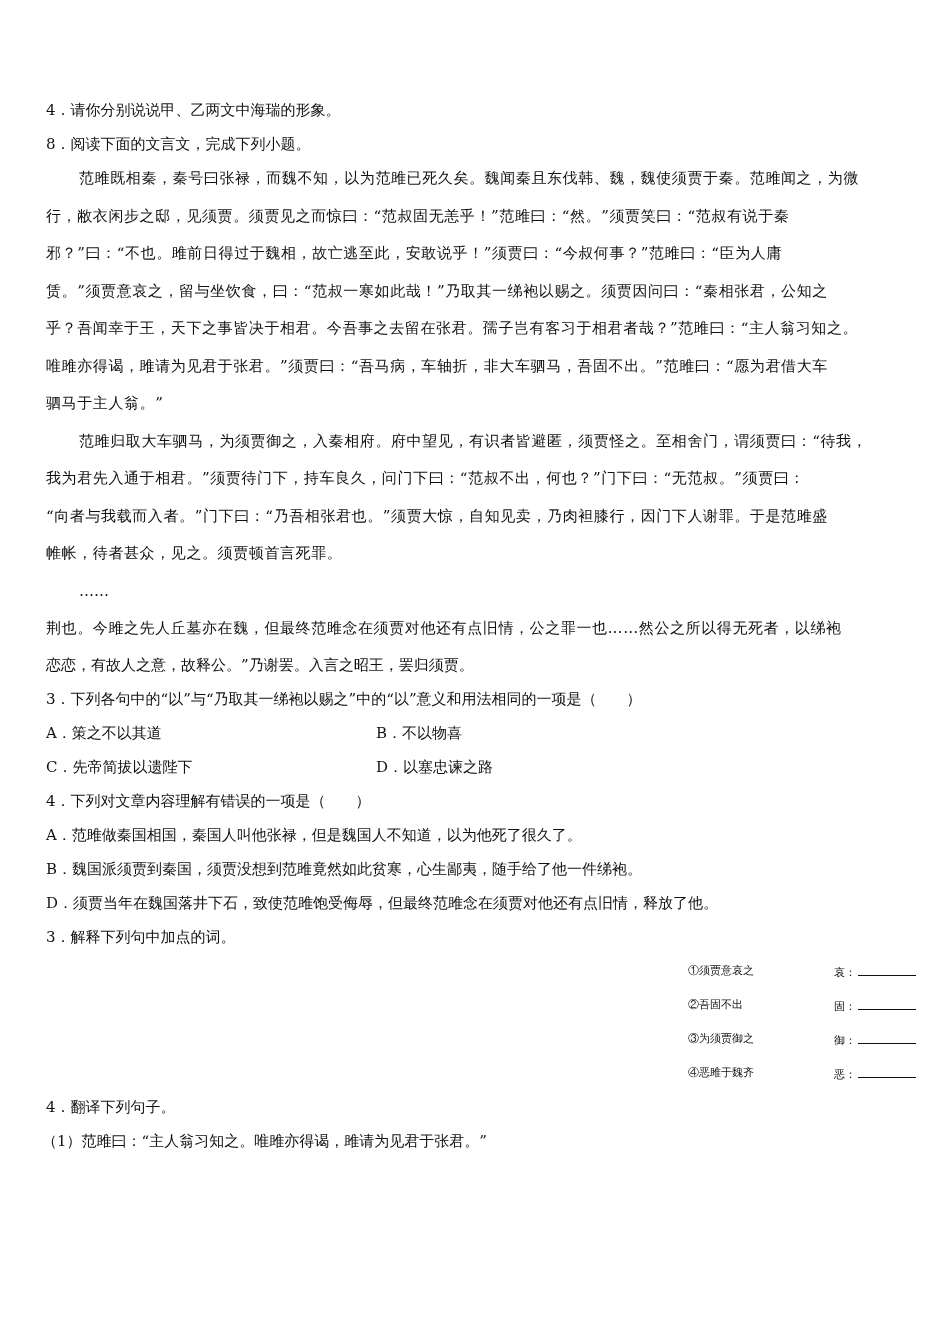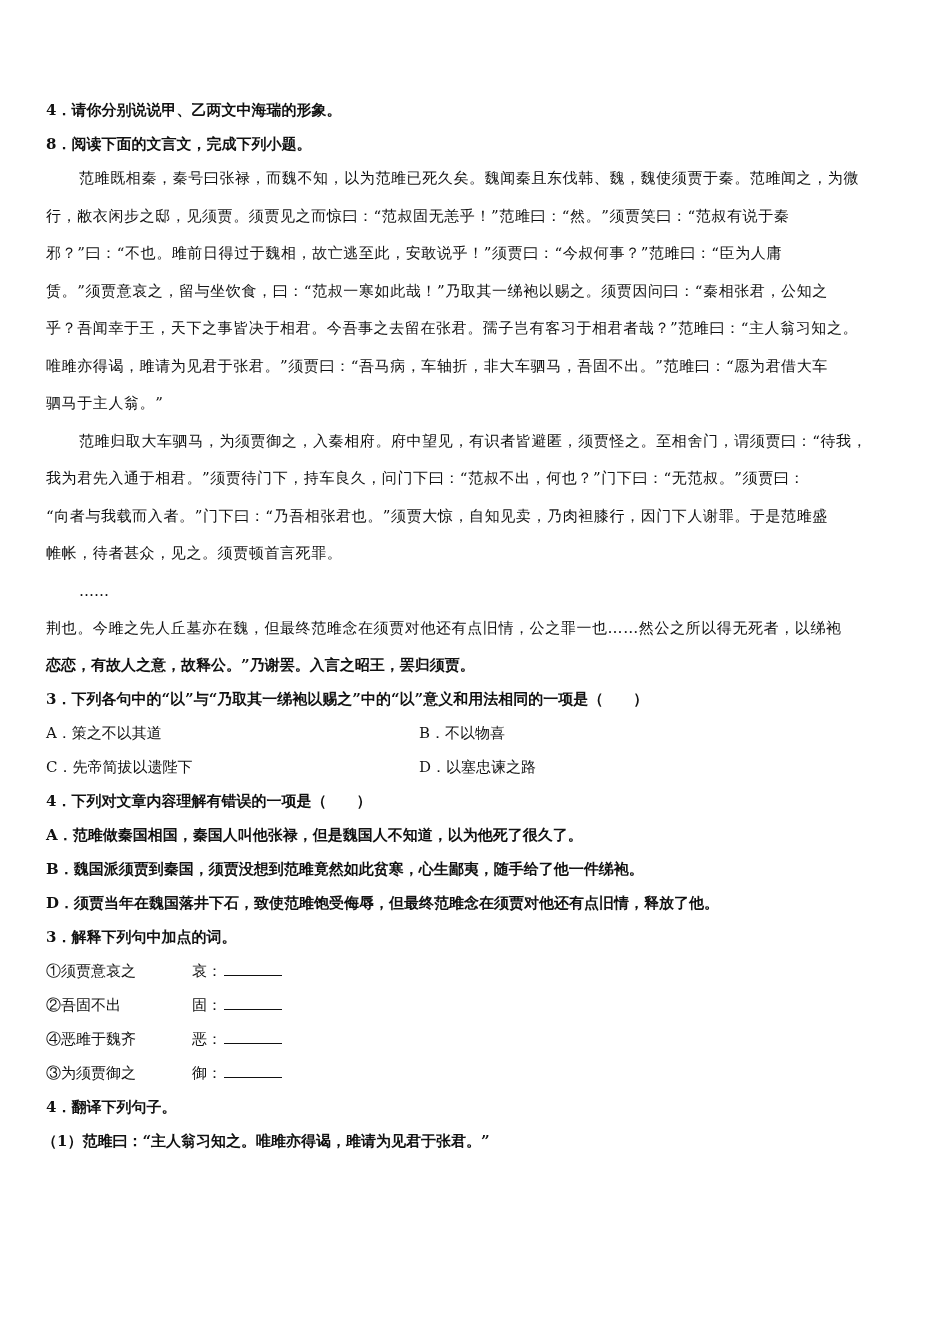--- a/index.html
+++ b/index.html
@@ -22,45 +22,44 @@
       width: 870px;
     }
     .line {
       font-size: 15px;
       line-height: 20px;
       white-space: nowrap;
       margin: 0;
     }
     .q-line {
       height: 34px;
-      font-weight: bold;
     }
     .p-line {
       height: 37.5px;
       letter-spacing: 0.6px;
     }
     .indent {
       padding-left: 33px;
     }
     .options-row {
       display: flex;
       height: 34px;
       font-size: 15px;
       line-height: 20px;
-      gap: 43px;
     }
     .options-row .opt {
       width: 330px;
       white-space: nowrap;
     }
     .vocab-row {
       display: flex;
       height: 34px;
-      font-size: 15px;
+      font-size: 11px;
       line-height: 20px;
+      justify-content: flex-end;
     }
     .vocab-row .phrase {
       width: 146px;
       white-space: nowrap;
     }
     .vocab-row .word {
       white-space: nowrap;
     }
     .blank {
       display: inline-block;
@@ -136,26 +135,26 @@
     <div class="line q-line">3．解释下列句中加点的词。</div>
     <div class="vocab-row">
       <span class="phrase">①须贾意哀之</span>
       <span class="word"><span>哀：</span><span class="blank"></span></span>
     </div>
     <div class="vocab-row">
       <span class="phrase">②吾固不出</span>
       <span class="word"><span>固：</span><span class="blank"></span></span>
     </div>
     <div class="vocab-row">
+      <span class="phrase">③为须贾御之</span>
+      <span class="word"><span>御：</span><span class="blank"></span></span>
+    </div>
+    <div class="vocab-row">
       <span class="phrase">④恶雎于魏齐</span>
       <span class="word"><span>恶：</span><span class="blank"></span></span>
-    </div>
-    <div class="vocab-row">
-      <span class="phrase">③为须贾御之</span>
-      <span class="word"><span>御：</span><span class="blank"></span></span>
     </div>
   </div>
 
   <div>
     <div class="line q-line">4．翻译下列句子。</div>
     <div class="line q-line sub-q">（1）范雎曰：“主人翁习知之。唯雎亦得谒，雎请为见君于张君。”</div>
   </div>
 
 </div>
 

